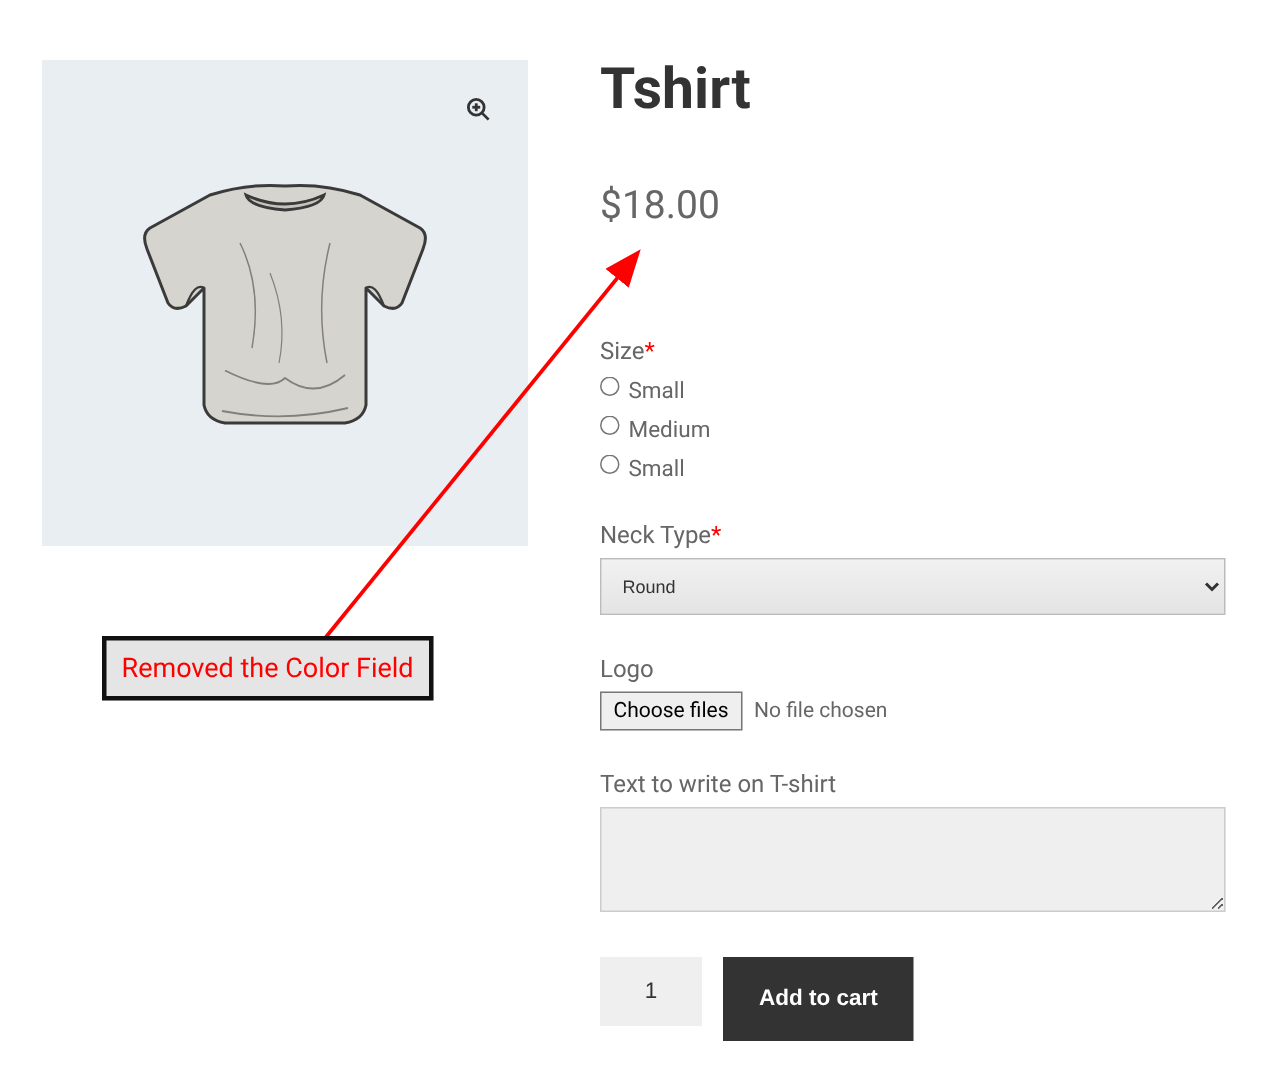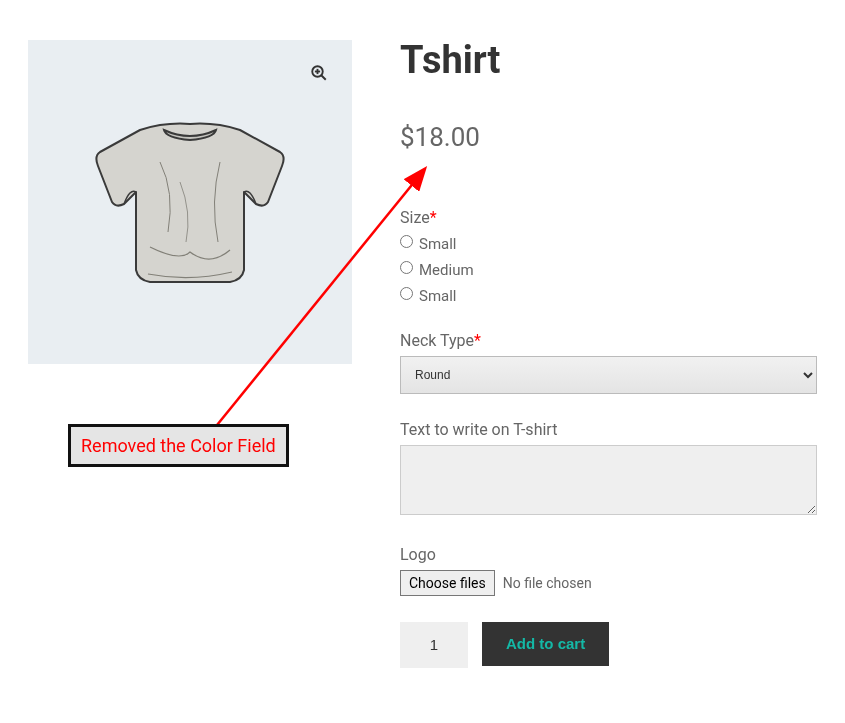--- a/index.html
+++ b/index.html
@@ -64,21 +64,21 @@
     }
 
     
     .product-title {
       font-size: 38px;
       font-weight: 700;
       color: #333;
       margin: 0 0 40px 0;
       line-height: 1.1;
     }
-    .price { font-size: 26px; color: #666; margin-bottom: 56px; font-weight: 400; }
+    .price { font-size: 26px; color: #666; margin-bottom: 72px; font-weight: 400; }
 
     .field-group { margin-bottom: 26px; }
     .field-label { color: #666; font-size: 16px; margin-bottom: 6px; display: block; }
     .required { color: #ff0000; }
 
     .radio-row { margin: 8px 0; display: flex; align-items: flex-start; gap: 6px; font-size: 15px; color: #666; }
     .radio-row input[type=radio] { width: 13px; height: 13px; margin: 0; }
 
     .select-neck {
       width: 100%;
@@ -116,24 +116,24 @@
       width: 68px;
       height: 46px;
       border: none;
       background: #efefef;
       text-align: center;
       font-size: 15px;
       color: #333;
     }
     .add-cart-btn {
       background: #333;
-      color: #14b8a6;
+      color: #ffffff;
       border: none;
       padding: 0 24px;
-      height: 44px;
+      height: 56px;
       font-size: 15px;
       font-weight: 600;
       cursor: pointer;
     }
   </style>
 </head>
 <body>
 
 <div class="layout">
   <div class="left-col">
@@ -199,30 +199,30 @@
     <div class="field-group">
       <label class="field-label">
         <span>Neck Type</span><span class="required">*</span>
       </label>
       <select class="select-neck">
         <option>Round</option>
       </select>
     </div>
 
     <div class="field-group">
-      <label class="field-label">Text to write on T-shirt</label>
-      <textarea class="textarea-custom" style=""></textarea>
-    </div>
-
-    <div class="field-group">
       <label class="field-label">Logo</label>
       <div class="file-row">
         <button class="file-btn">Choose files</button>
         <span class="file-status">No file chosen</span>
       </div>
     </div>
 
+    <div class="field-group">
+      <label class="field-label">Text to write on T-shirt</label>
+      <textarea class="textarea-custom" style=""></textarea>
+    </div>
+
     <div class="cart-row">
       <input class="qty-input" type="text" value="1" style="">
       <button class="add-cart-btn">Add to cart</button>
     </div>
   </div>
 </div>
 
 </body></html>

